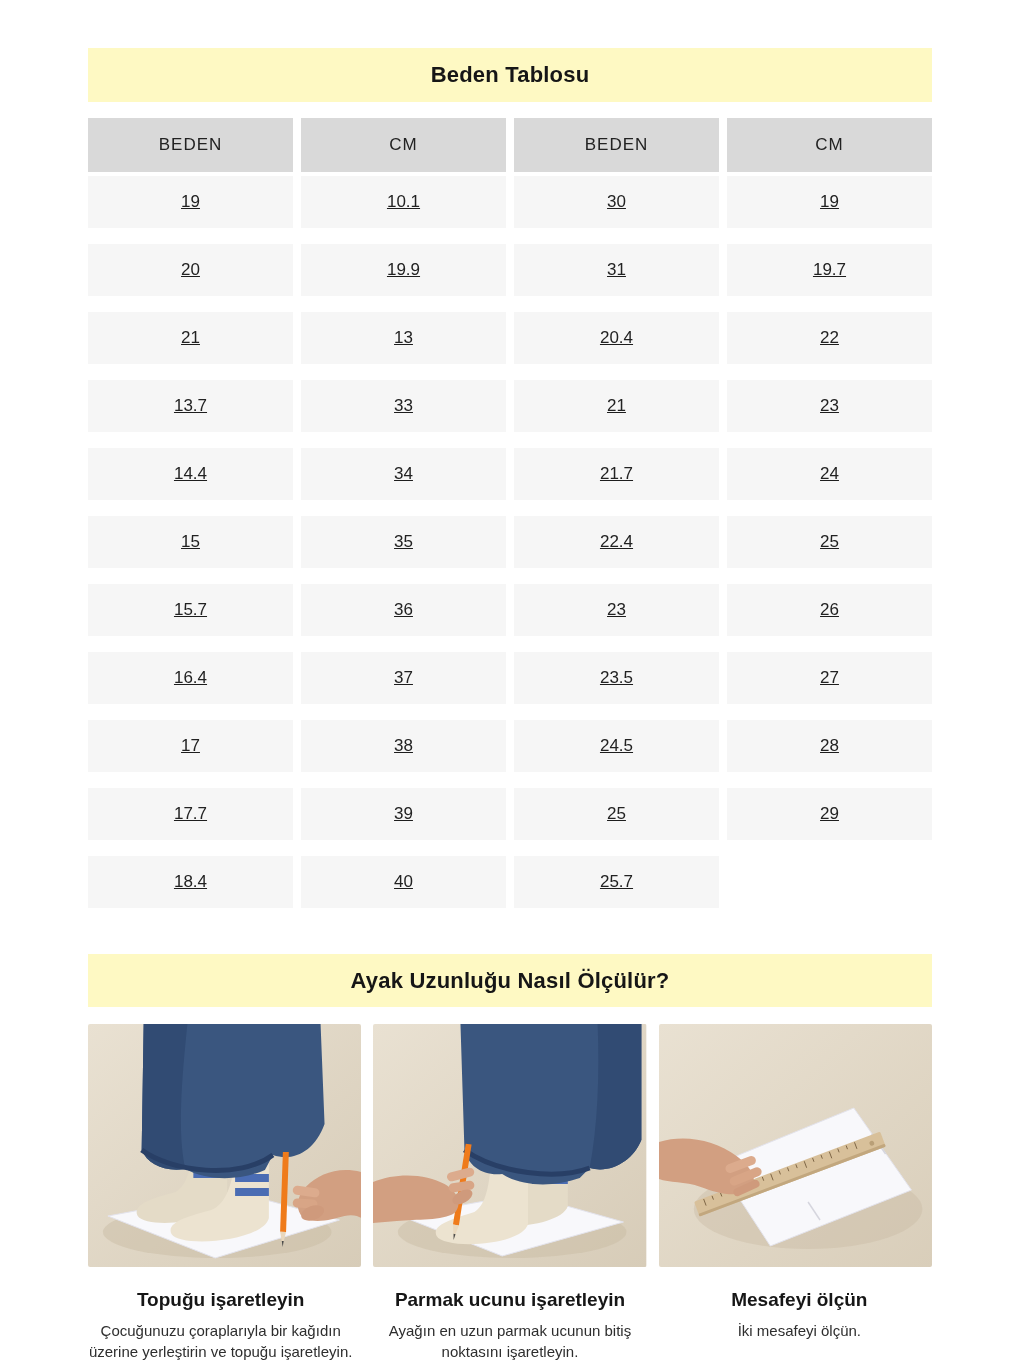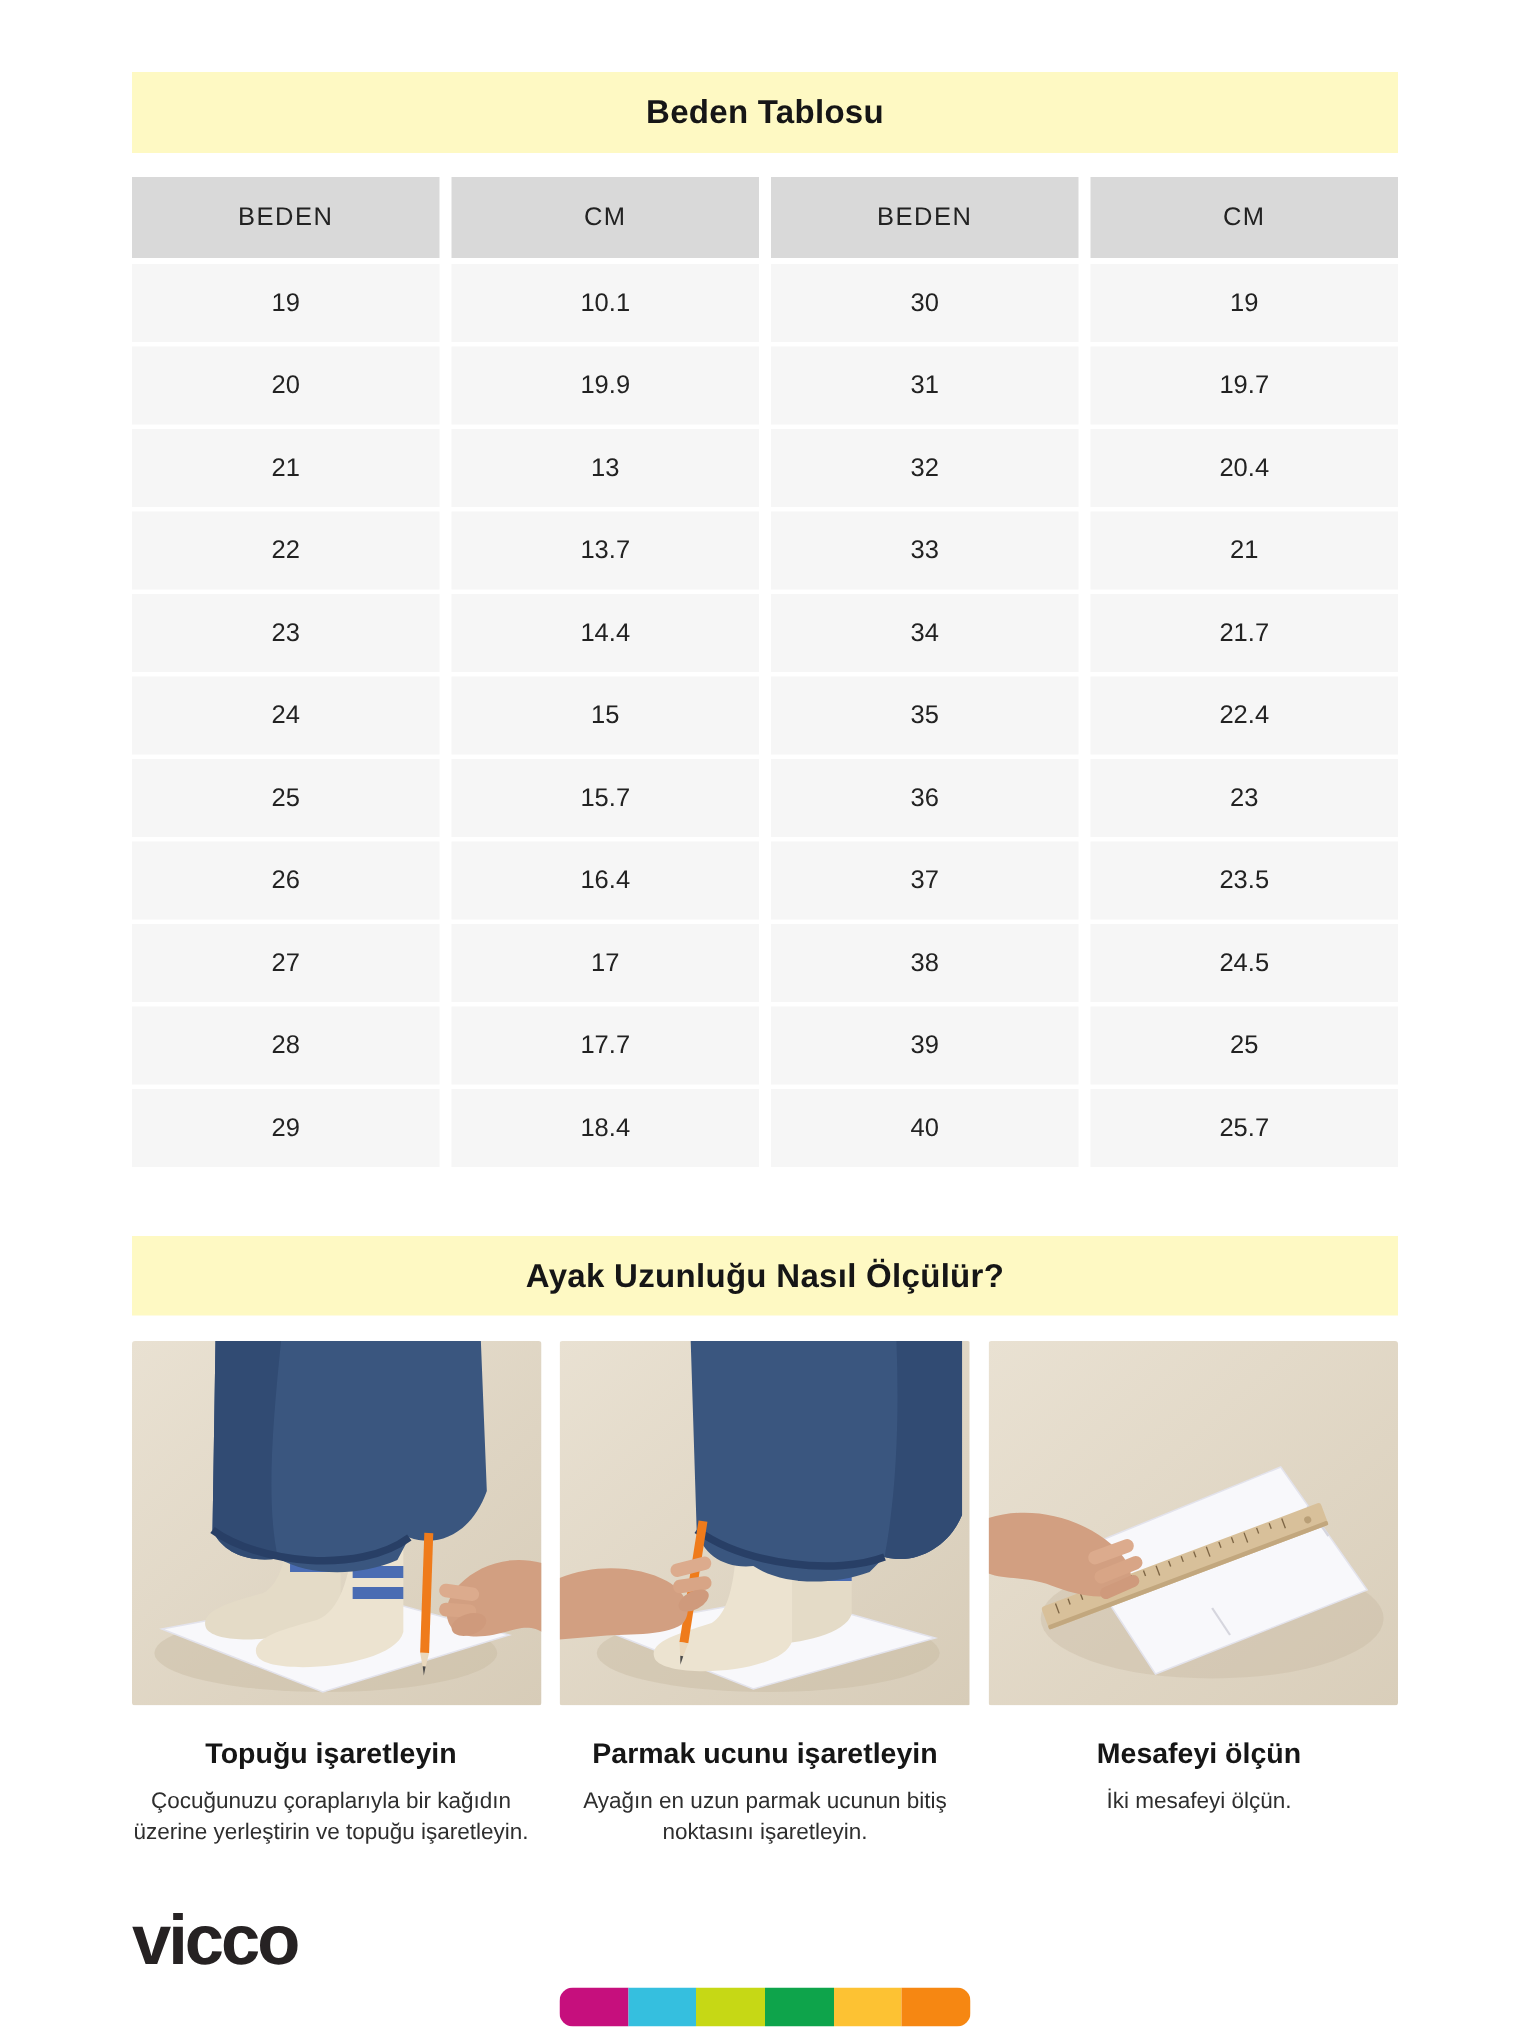--- a/index.html
+++ b/index.html
@@ -13,21 +13,21 @@
   .banner{
     height:54px;background:#fef9c3;display:flex;align-items:center;justify-content:center;
   }
   .banner h1,.banner h2{
     margin:0;font-size:22px;font-weight:700;letter-spacing:.2px;color:#161616;
   }
   .table-head,.table-body{
     display:grid;grid-template-columns:repeat(4,1fr);column-gap:8px;
   }
   .table-head{margin-top:16px;}
-  .table-body{margin-top:4px;row-gap:3px;}
+  .table-body{margin-top:4px;row-gap:16px;text-decoration:underline;}
   .th{
     height:54px;background:#d9d9d9;display:flex;align-items:center;justify-content:center;
     font-size:17px;letter-spacing:1px;color:#222;
   }
   .td{
     height:52px;background:#f6f6f6;display:flex;align-items:center;justify-content:center;
     font-size:17px;color:#222;
   }
   .section-banner{margin-top:46px;height:53px;}
   .photos{display:flex;gap:12px;margin-top:17px;}
@@ -73,21 +73,20 @@
     <div class="td">30</div>
     <div class="td">19</div>
 
     <div class="td">20</div>
     <div class="td">19.9</div>
     <div class="td">31</div>
     <div class="td">19.7</div>
 
     <div class="td">21</div>
     <div class="td">13</div>
-    <div class="td">32</div>
     <div class="td">20.4</div>
 
     <div class="td">22</div>
     <div class="td">13.7</div>
     <div class="td">33</div>
     <div class="td">21</div>
 
     <div class="td">23</div>
     <div class="td">14.4</div>
     <div class="td">34</div>

